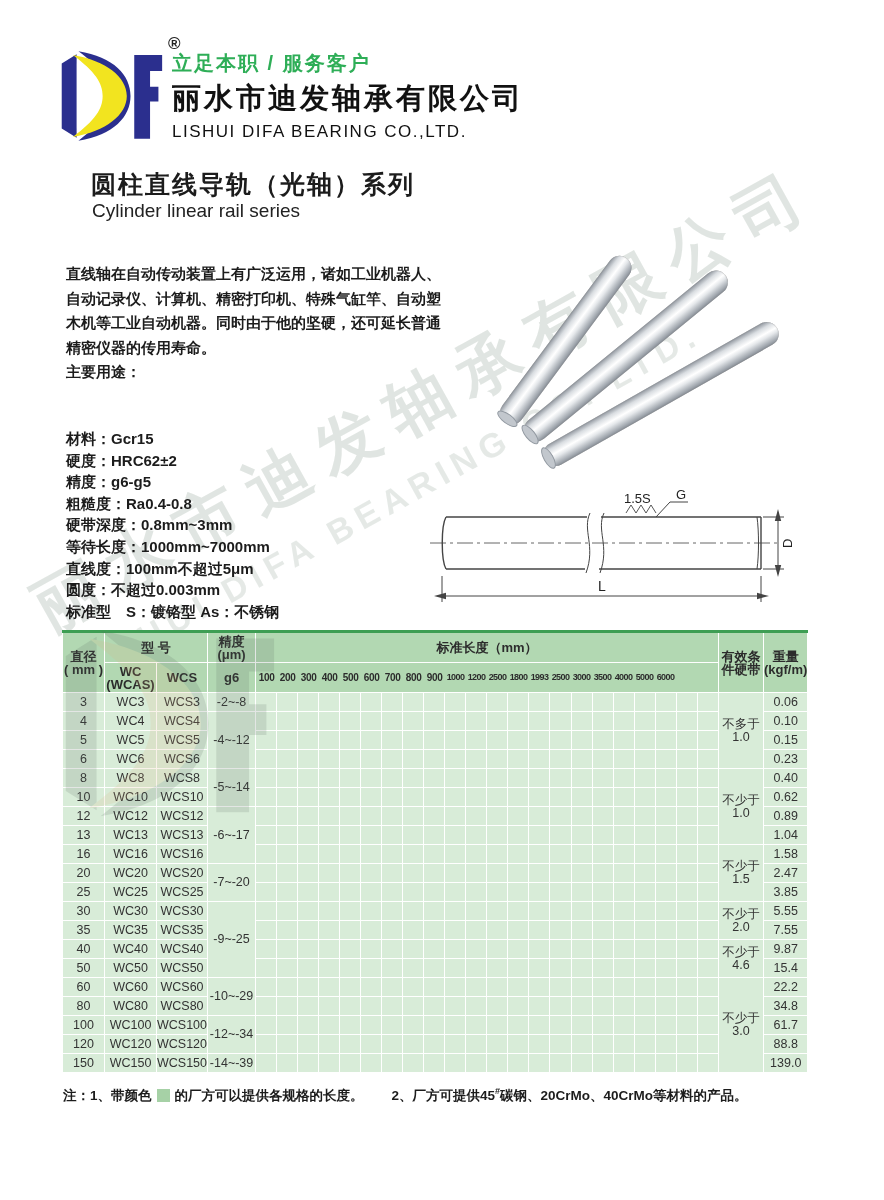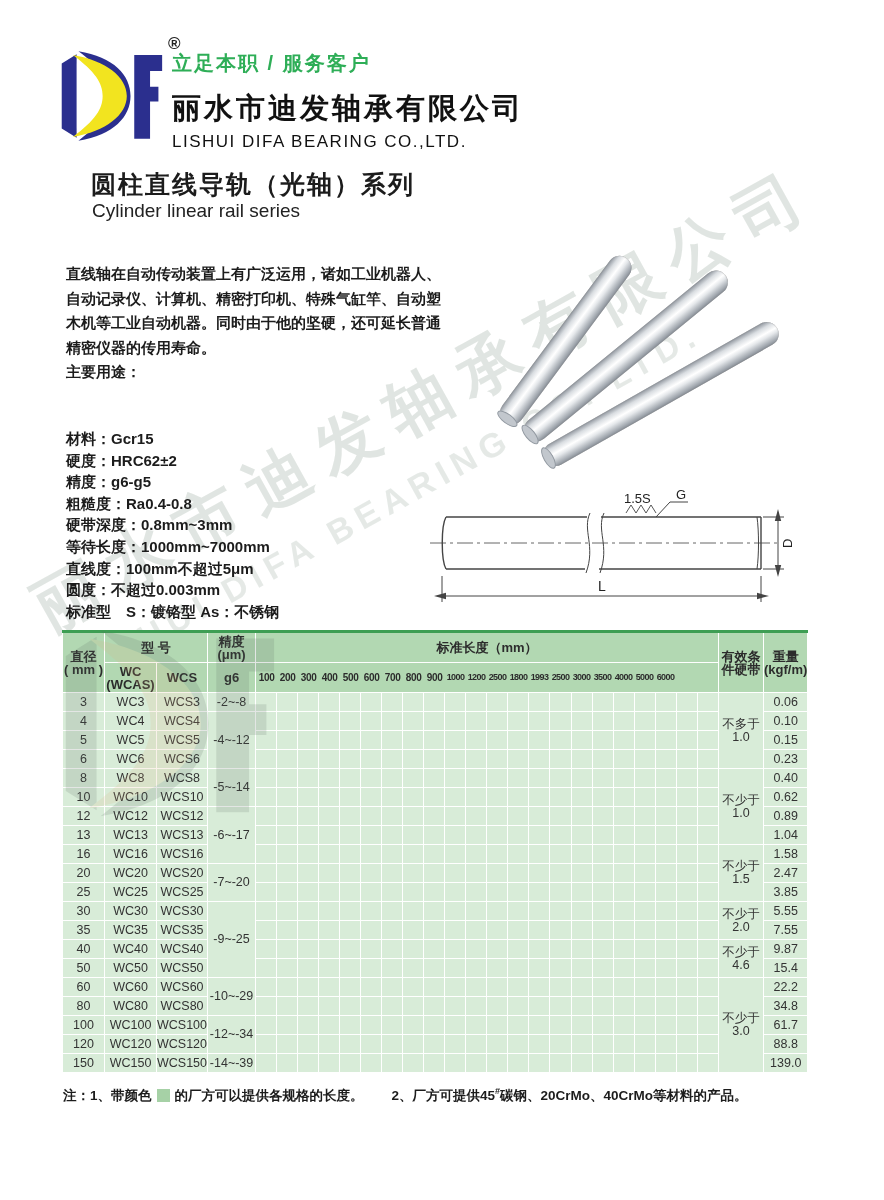--- a/index.html
+++ b/index.html
@@ -9,21 +9,21 @@
   .wm-text{position:absolute;left:52px;top:566px;transform:rotate(-29deg);transform-origin:0 50%;
            z-index:1;white-space:nowrap;pointer-events:none;}
   .wm-cn{font-size:64px;font-weight:bold;letter-spacing:16px;color:#c3cdc6;opacity:.5;}
   .wm-en{font-size:34px;font-weight:bold;letter-spacing:7px;color:#ccd5cf;opacity:.5;margin-top:10px;}
   .wm-logo{position:absolute;left:58px;top:626px;z-index:4;opacity:.16;pointer-events:none;}
   
   .hdr{position:absolute;left:58px;top:44px;z-index:2;}
   .logo{position:absolute;left:0;top:2px;}
   .regmark{position:absolute;left:110px;top:-10px;font-size:17px;font-weight:bold;color:#222;}
   .hdr-text{position:absolute;left:114px;top:6px;width:560px;}
-  .tagline{font-size:20px;font-weight:bold;color:#2eae57;letter-spacing:2px;margin-bottom:12px;}
+  .tagline{font-size:20px;font-weight:bold;color:#2eae57;letter-spacing:2px;margin-bottom:2px;}
   .company-cn{font-size:29px;font-weight:bold;color:#111;letter-spacing:3px;}
   .company-en{font-size:17px;font-weight:normal;color:#111;letter-spacing:1.5px;margin-top:3px;}
   
   .title-cn{position:absolute;left:63px;top:168px;font-size:25px;font-weight:bold;letter-spacing:2px;z-index:2;margin-left:28px;}
   .title-en{position:absolute;left:64px;top:200px;font-size:19px;color:#222;z-index:2;margin-left:28px;}
   
   .usage{position:absolute;left:66px;top:262px;font-size:15px;font-weight:bold;line-height:24.5px;z-index:2;}
   .specs{position:absolute;left:66px;top:428px;font-size:15px;font-weight:bold;line-height:21.6px;z-index:2;}
   
   .rods{position:absolute;left:0;top:0;z-index:3;pointer-events:none;}

